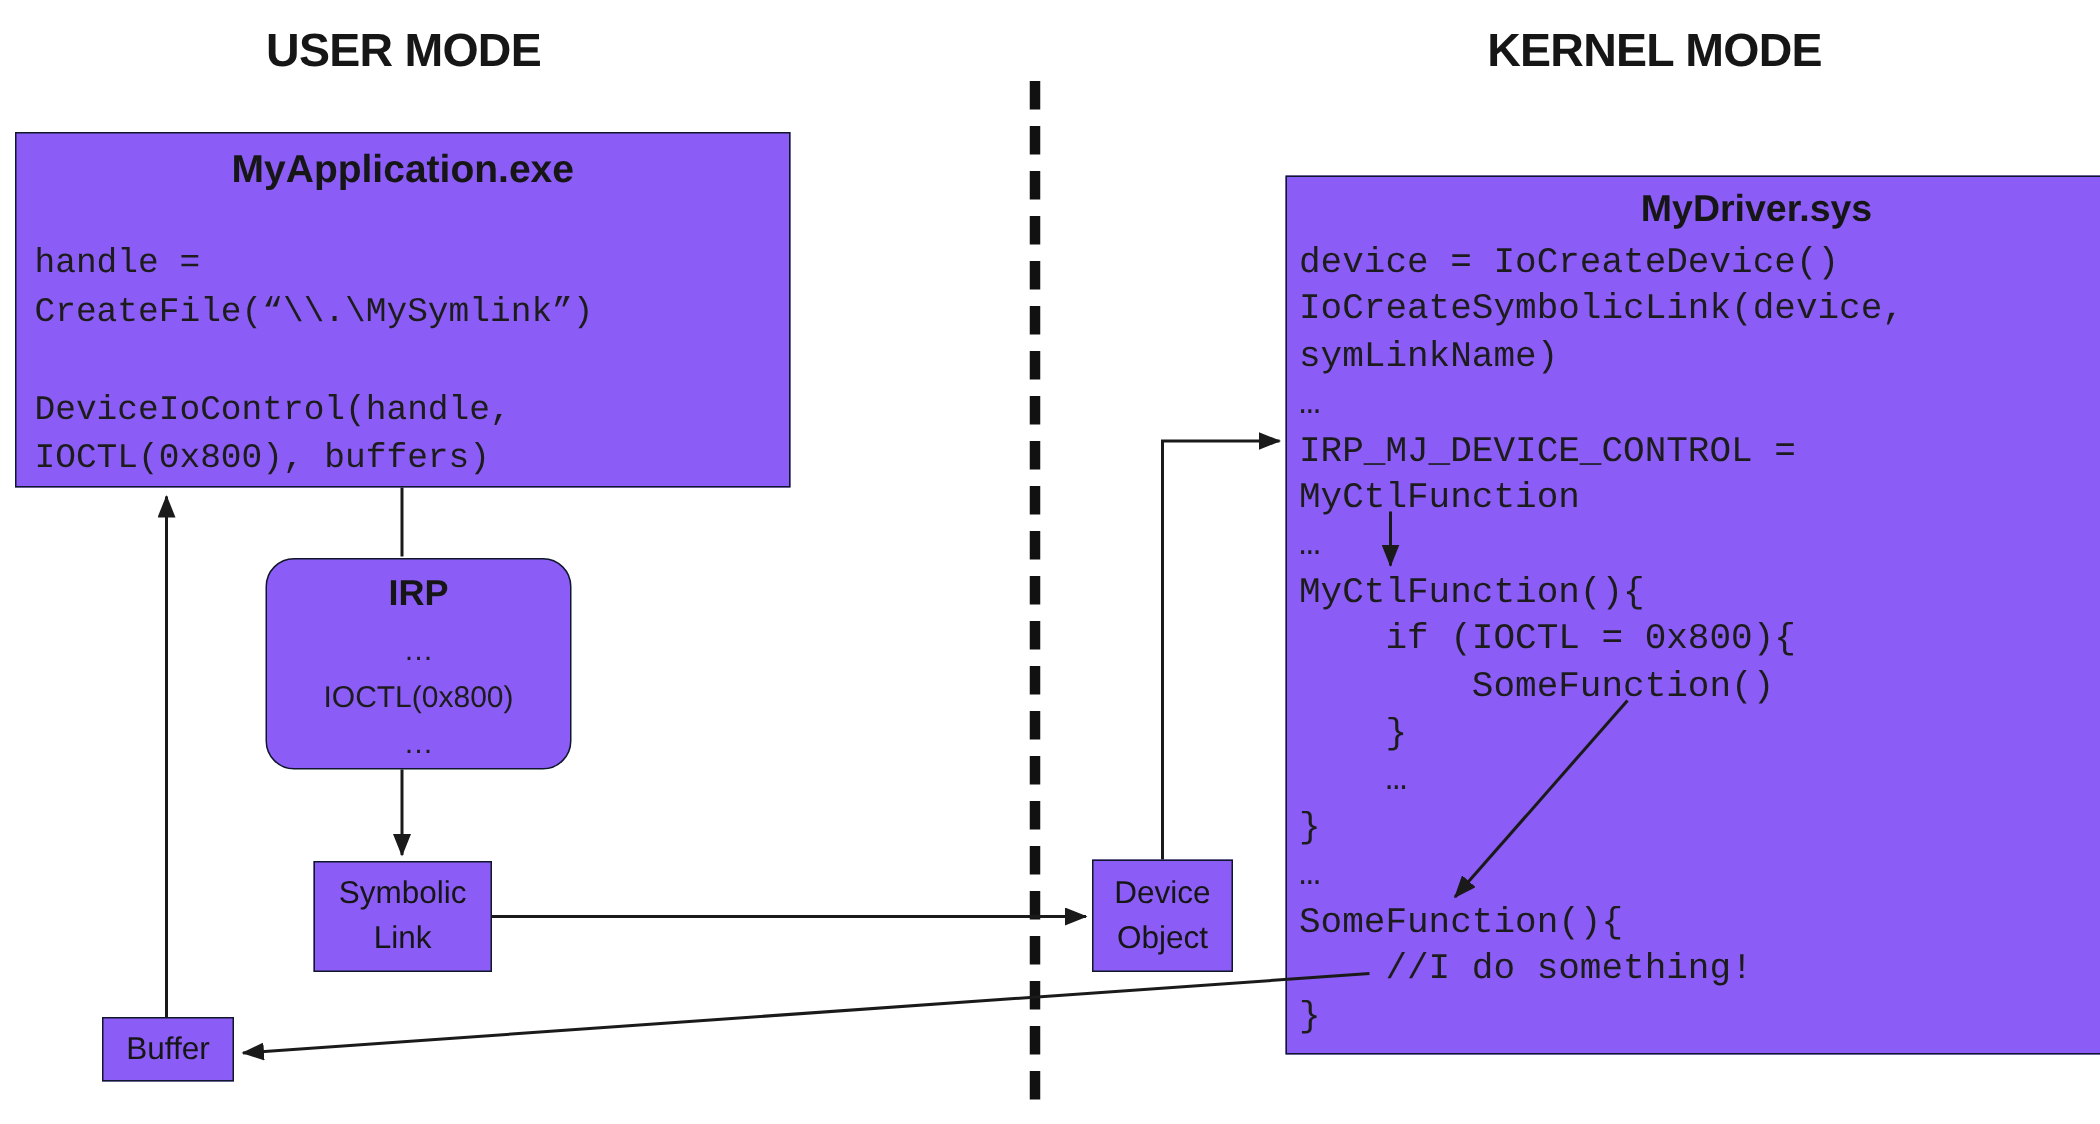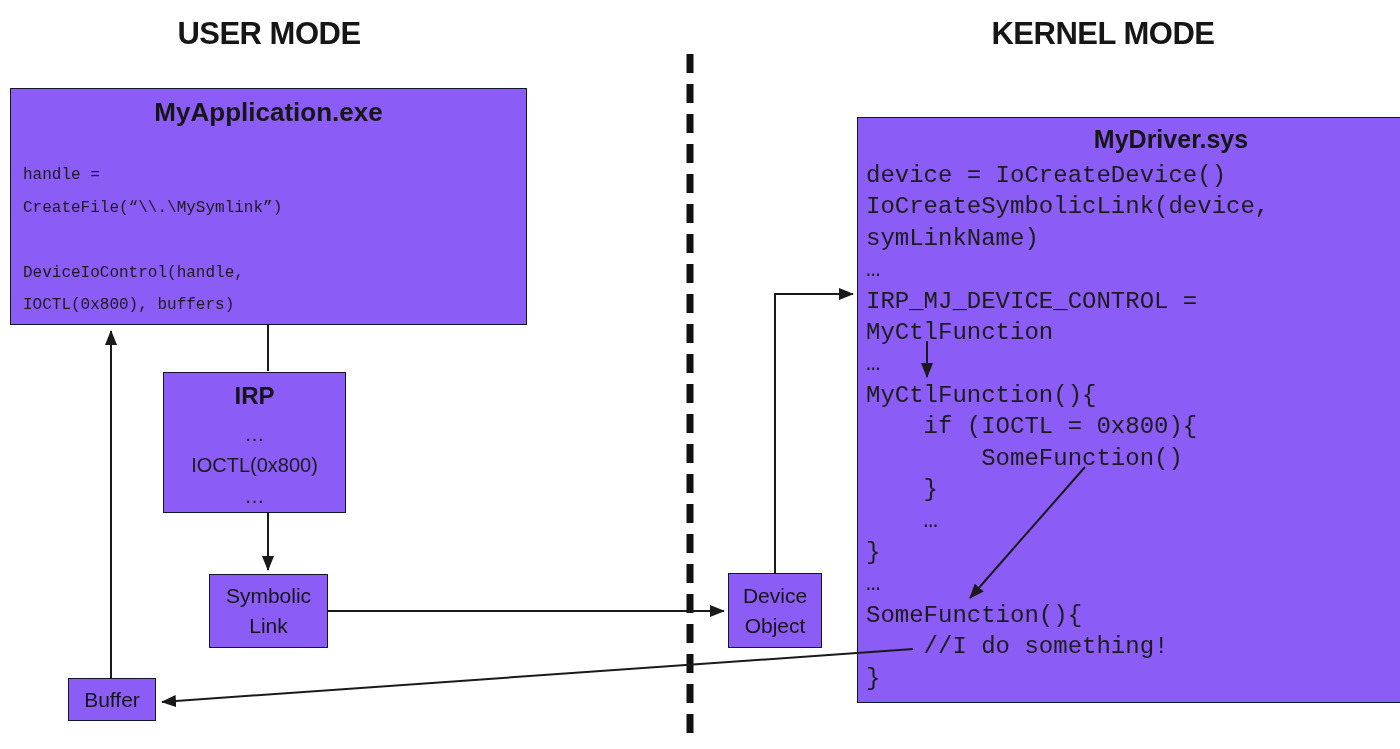--- a/index.html
+++ b/index.html
@@ -40,23 +40,23 @@
   pre.code {
     margin: 0;
     position: absolute;
     font-family: "Liberation Mono", "DejaVu Sans Mono", monospace;
     white-space: pre;
     color: #1c1c1c;
   }
   
   #app-box { left: 10px; top: 88px; width: 517px; height: 237px; }
   #app-box .box-title { margin-top: 8px; font-size: 26px; }
-  #app-code { left: 12px; top: 70px; font-size: 16px; line-height: 32.5px; }
+  #app-code { left: 12px; top: 70px; font-size: 23px; line-height: 32.5px; }
   
-  #irp-box { left: 163px; top: 372px; width: 183px; height: 141px; }
+  #irp-box { left: 177px; top: 372px; width: 204px; height: 141px; border-radius: 19px; }
   #irp-box .box-title { margin-top: 9px; font-size: 24px; }
   .irp-lines { position: absolute; top: 46px; left: 0; width: 100%; text-align: center; font-size: 20px; line-height: 31px; color: #1c1c1c; }
   
   .label-box {
     display: flex;
     align-items: center;
     justify-content: center;
     text-align: center;
     font-size: 21px;
     line-height: 30px;

